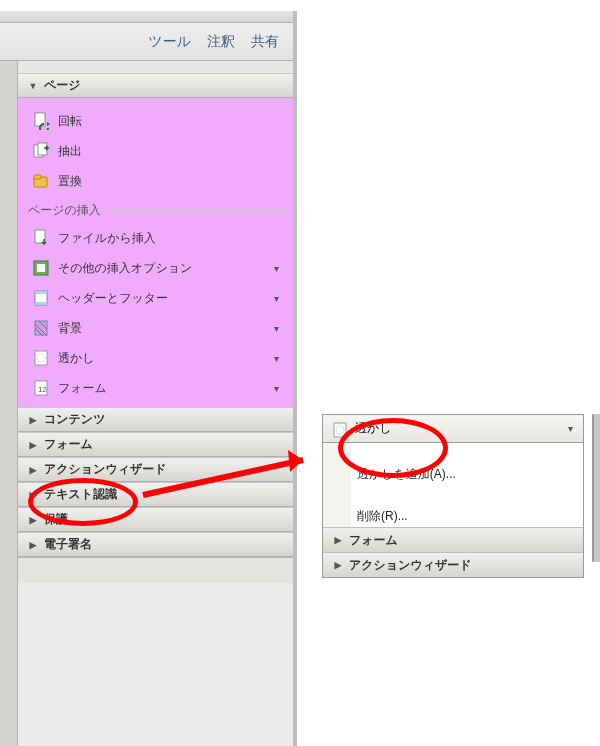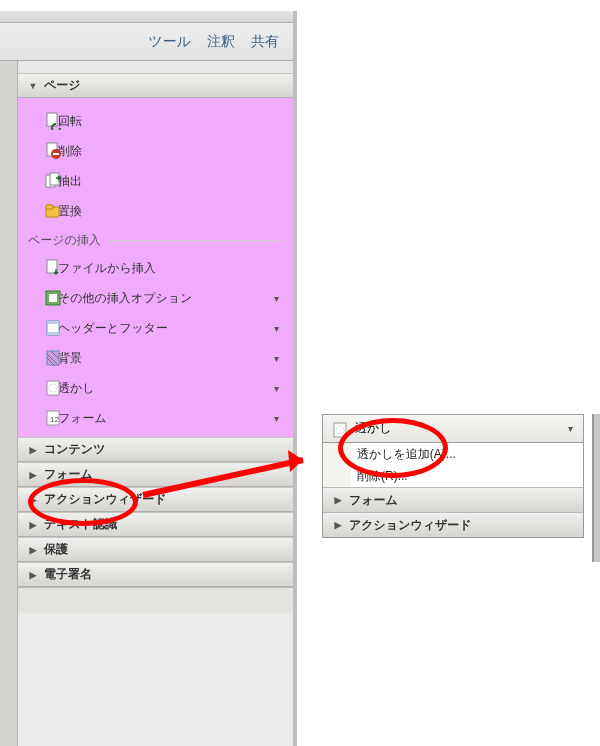--- a/index.html
+++ b/index.html
@@ -82,21 +82,20 @@
     padding-left: 40px;
     position: relative;
     color: #333;
     cursor: pointer;
   }
   .item .icon {
     position: absolute;
     left: 14px;
     width: 18px;
     height: 18px;
-    margin-left: 12px;
   }
   .item .more {
     margin-left: auto;
     padding-right: 14px;
     color: #555;
     font-size: 10px;
   }
   .group-label {
     color: #555;
     padding: 6px 10px 4px 10px;
@@ -141,20 +140,21 @@
     border: 1px solid #9a9a9a;
     margin: -1px;
   }
   .menu-item {
     height: 22px;
     display: flex;
     align-items: center;
     padding-left: 34px;
     color: #222;
     cursor: pointer;
+    margin-top: 20px;
   }
   .popup-footer-acc {
     height: 25px;
     background: linear-gradient(to bottom, #f0f0ee, #d6d5d1);
     border-top: 1px solid #bcbcbc;
     display:flex; align-items:center; padding:0 10px;
     gap:6px; font-weight:bold; color:#333;
   }
   .right-edge {
     position:absolute; right:0; top:414px; width:8px; height:148px;
@@ -197,30 +197,20 @@
             <span class="icon">
               <svg class="i" viewBox="0 0 18 18">
                   <rect x="3" y="1" width="10" height="13" fill="#fff" stroke="#8a8a8a"></rect>
                   <path d="M12 12 a4 4 0 1 0 4 4" fill="none" stroke="#1f6b2e" stroke-width="2"></path>
                   <path d="M15 10 l3 2 l-3 2 z" fill="#1f6b2e"></path>
                 </svg>
             </span>
             <span>回転</span>
           </div>
 
-          <div class="item">
-            <span class="icon">
-              <svg class="i" viewBox="0 0 18 18">
-                  <rect x="3" y="1" width="10" height="13" fill="#fff" stroke="#8a8a8a"></rect>
-                  <circle cx="12" cy="12" r="5" fill="#c0392b"></circle>
-                  <rect x="9" y="11" width="6" height="2" fill="#fff"></rect>
-                </svg>
-            </span>
-            <span>削除</span>
-          </div>
 
           <div class="item">
             <span class="icon">
               <svg class="i" viewBox="0 0 18 18">
                   <rect x="2" y="3" width="9" height="12" fill="#fff" stroke="#8a8a8a"></rect>
                   <rect x="6" y="1" width="9" height="12" fill="#fff" stroke="#8a8a8a"></rect>
                   <path d="M12 6 l4 0 l-2 -2 m2 2 l-2 2" stroke="#1f6b2e" stroke-width="1.5" fill="none"></path>
                 </svg>
             </span>
             <span>抽出</span>

